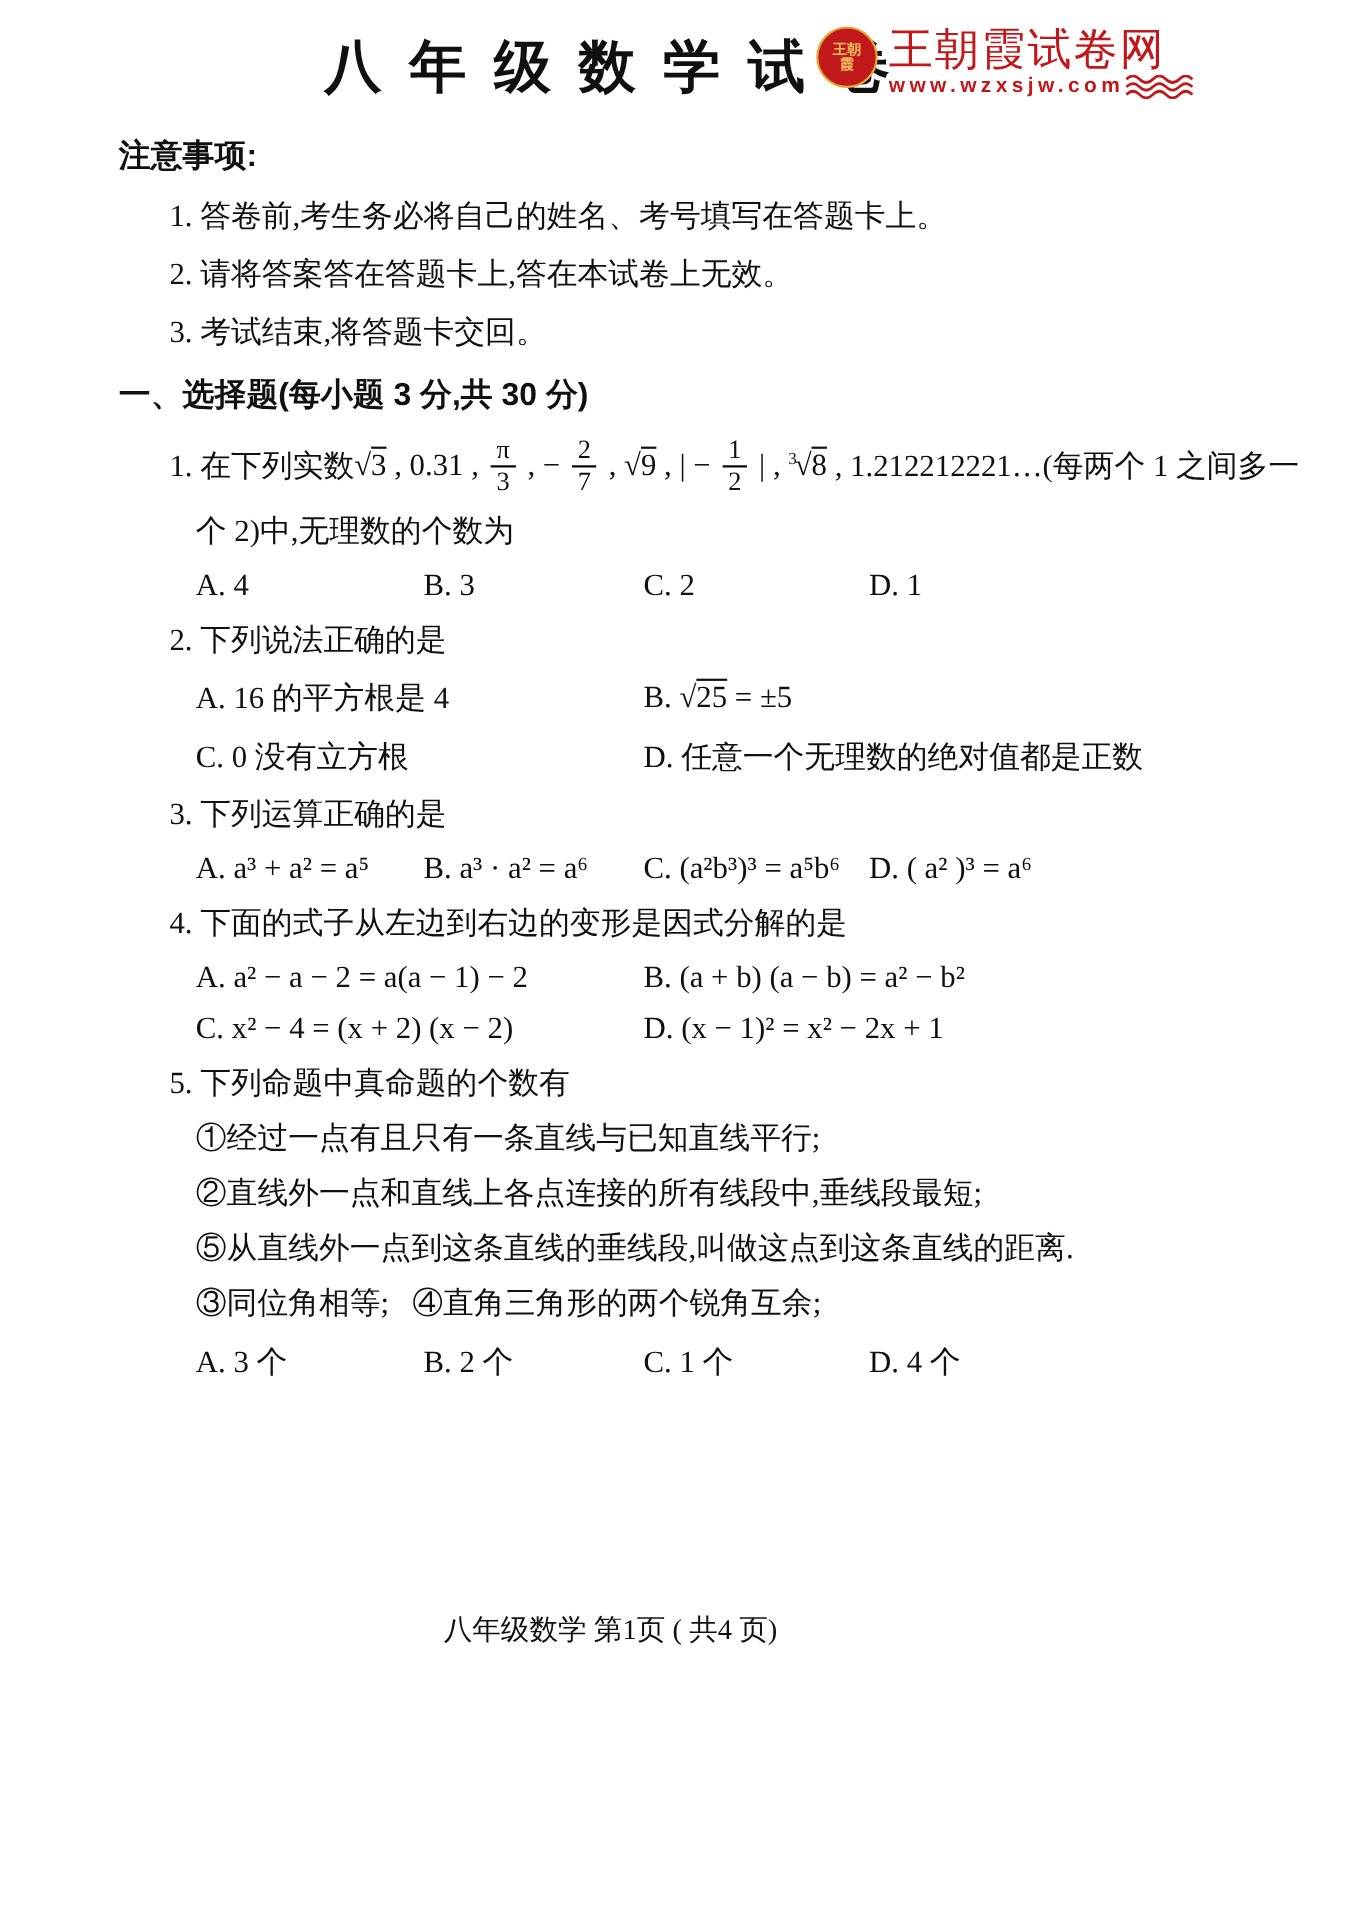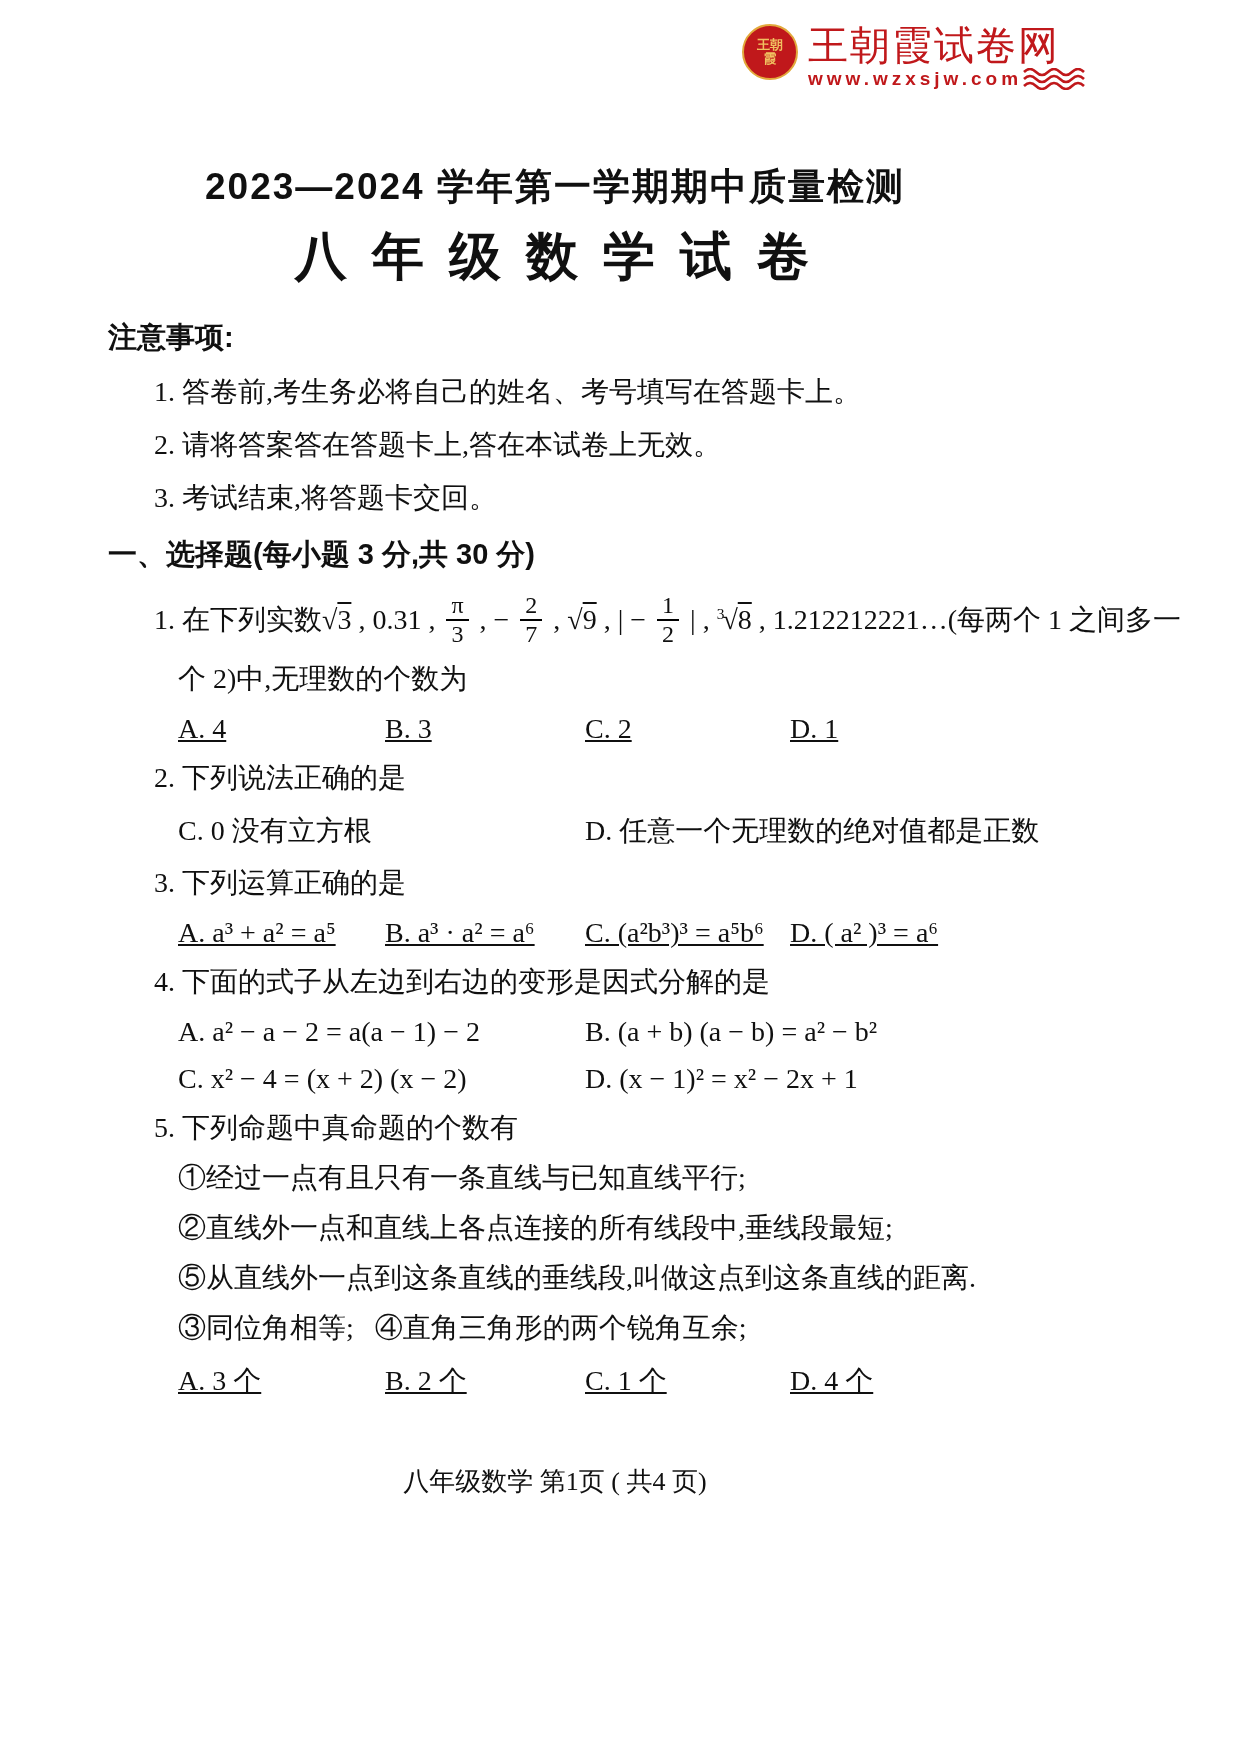--- a/index.html
+++ b/index.html
@@ -56,21 +56,21 @@
     font-family: "Liberation Sans", sans-serif;
   }
   .section-heading { margin-top: 18px; }
   .notice-item { margin-top: 15px; padding-left: 46px; }
 
   .q-stem { margin-top: 14px; padding-left: 46px; }
   .q-sub  { margin-top: 9px;  padding-left: 70px; }
   .statement { margin-top: 12px; padding-left: 70px; white-space: pre-wrap; }
 
   .opt-row { display: grid; margin-top: 15px; padding-left: 70px; }
-  .cols4 { grid-template-columns: 207px 200px 205px 1fr; text-decoration: underline; }
+  .cols4 { grid-template-columns: 207px 200px 205px 1fr; }
   .cols2 { grid-template-columns: 407px 1fr; }
   .opt { white-space: pre; }
   .opt-composite { white-space: pre; display: flex; align-items: center; }
   .opt-composite > span { white-space: pre; }
 
   
   .mathline { margin-top: 14px; padding-left: 46px; display: flex; align-items: center; min-height: 62px; }
   .mathline > span { white-space: pre; }
 
   .frac { display: inline-flex; flex-direction: column; align-items: center; font-size: 24px; line-height: 1.12; margin: 0 4px; }
@@ -107,21 +107,20 @@
             <path d="M2 4 q6 -6 12 0 t12 0 t12 0 t12 0 t12 0" stroke="#c0181b" stroke-width="2.5" fill="none"></path>
             <path d="M2 11 q6 -6 12 0 t12 0 t12 0 t12 0 t12 0" stroke="#c0181b" stroke-width="2.5" fill="none"></path>
             <path d="M2 18 q6 -6 12 0 t12 0 t12 0 t12 0 t12 0" stroke="#c0181b" stroke-width="2.5" fill="none"></path>
           </svg>
         </span>
       </div>
     </div>
   </div>
 
   <div class="headings">
-    <h1 class="exam-title">2023—2024 学年第一学期期中质量检测</h1>
     <h2 class="exam-subtitle">八 年 级 数 学 试 卷</h2>
   </div>
 
   <div class="content">
 
     <div class="notice-heading">注意事项:</div>
     <div class="notice-item">1. 答卷前,考生务必将自己的姓名、考号填写在答题卡上。</div>
     <div class="notice-item">2. 请将答案答在答题卡上,答在本试卷上无效。</div>
     <div class="notice-item">3. 考试结束,将答题卡交回。</div>
 
@@ -145,20 +144,28 @@
     <div class="q-sub">个 2)中,无理数的个数为</div>
     <div class="opt-row cols4">
       <div class="opt">A. 4</div>
       <div class="opt">B. 3</div>
       <div class="opt">C. 2</div>
       <div class="opt">D. 1</div>
     </div>
 
     <div class="q-stem">2. 下列说法正确的是</div>
     <div class="opt-row cols2">
+      <div class="opt">A. 16 的平方根是 4</div>
+      <div class="opt-composite">
+        <span>B. </span>
+        <span class="sqrt"><span class="rad">25</span></span>
+        <span> = ±5</span>
+      </div>
+    </div>
+    <div class="opt-row cols2">
       <div class="opt">C. 0 没有立方根</div>
       <div class="opt">D. 任意一个无理数的绝对值都是正数</div>
     </div>
 
     <div class="q-stem">3. 下列运算正确的是</div>
     <div class="opt-row cols4">
       <div class="opt">A. a³ + a² = a⁵</div>
       <div class="opt">B. a³ · a² = a⁶</div>
       <div class="opt">C. (a²b³)³ = a⁵b⁶</div>
       <div class="opt">D. ( a² )³ = a⁶</div>

